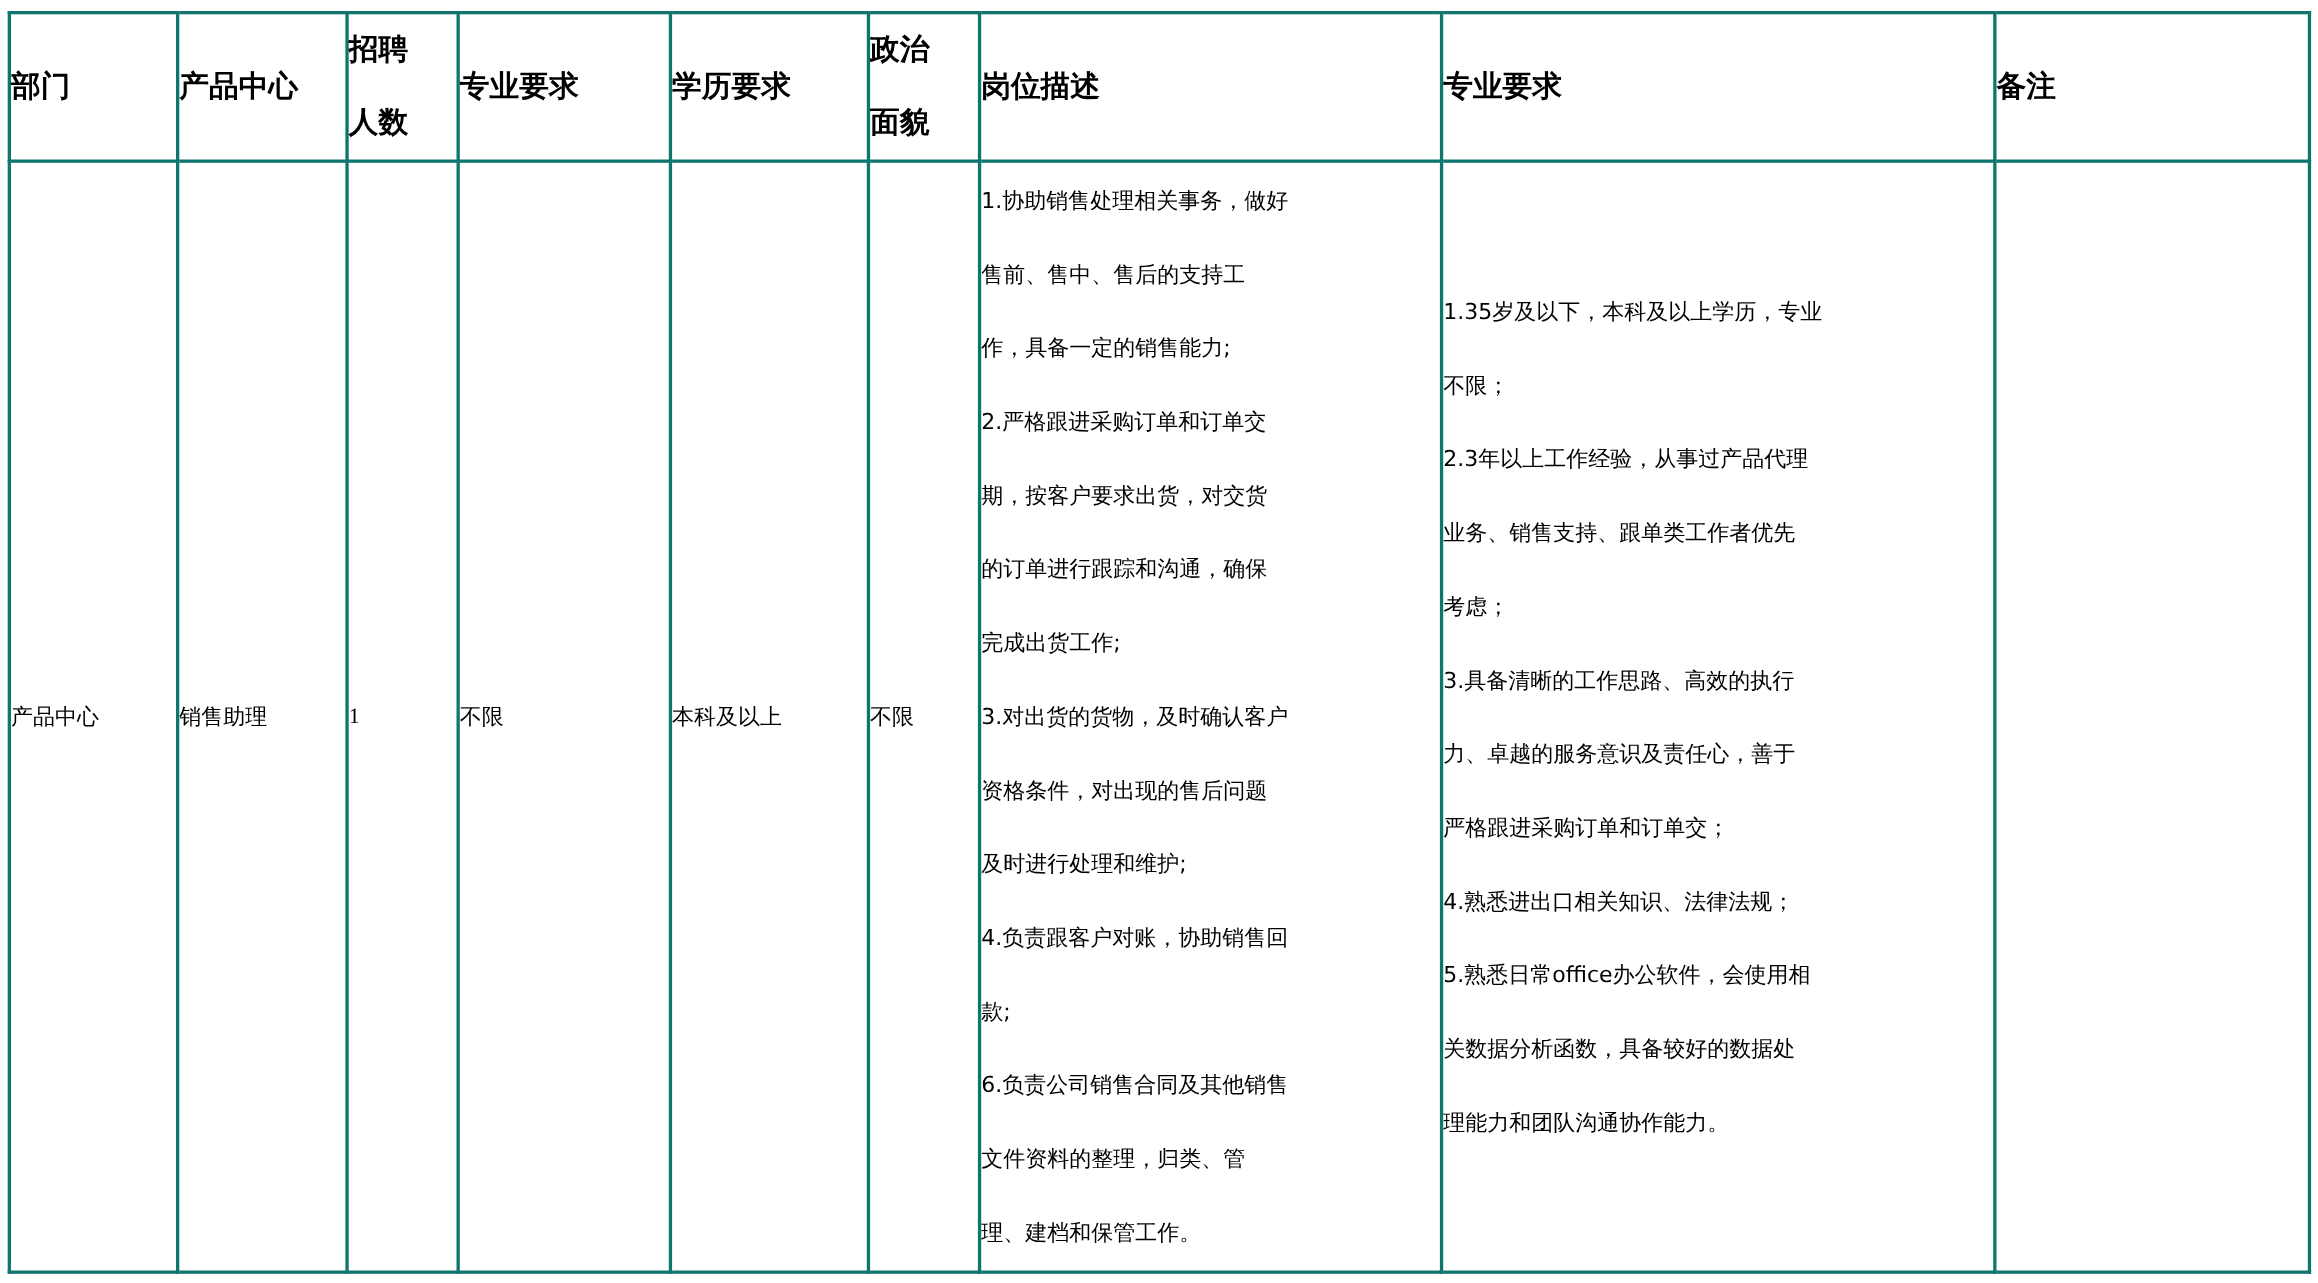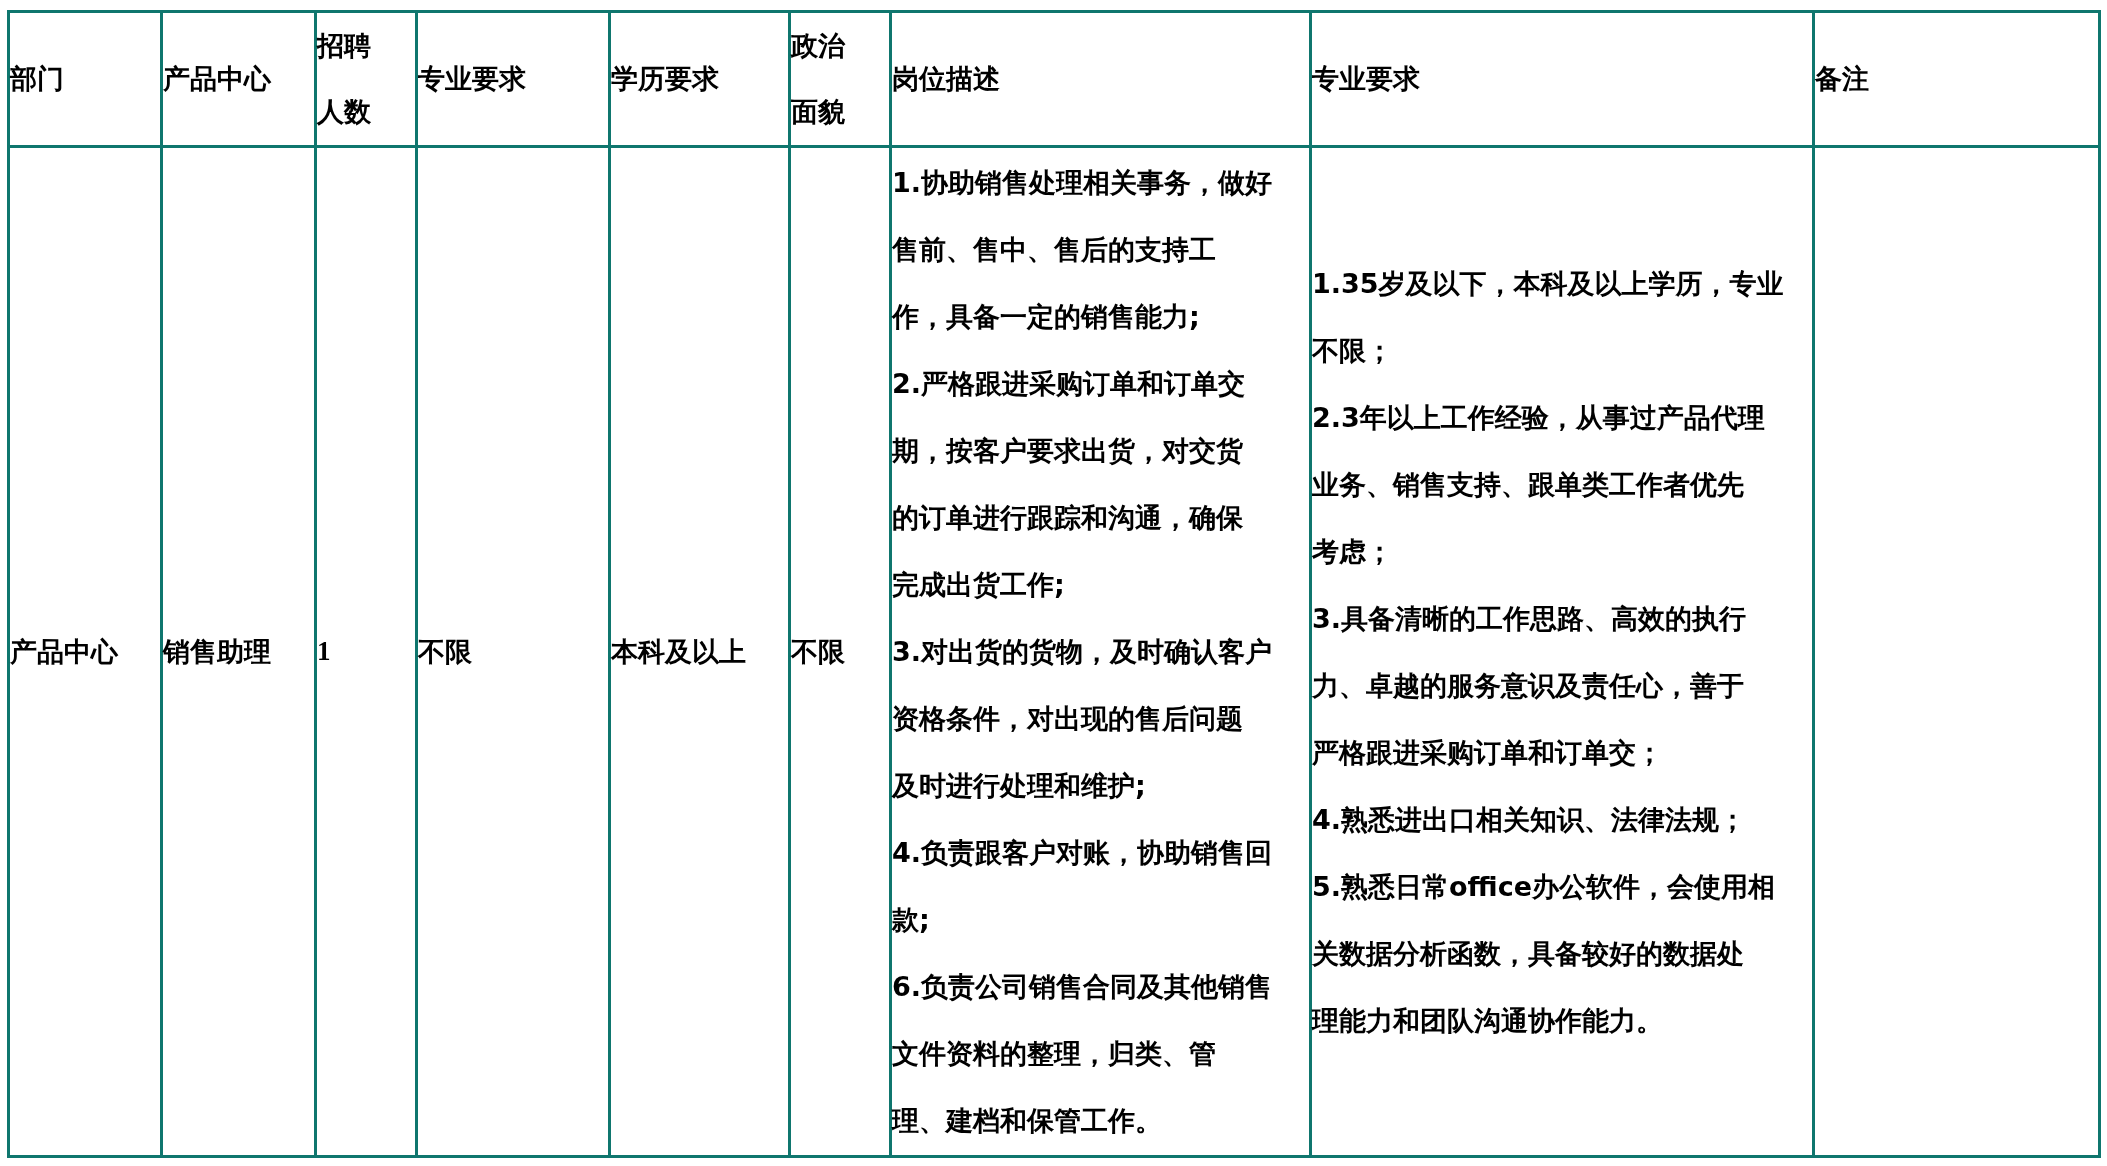--- a/index.html
+++ b/index.html
@@ -10,21 +10,21 @@
     border-collapse: collapse; table-layout: fixed;
     width: 2091px; height: 1148px;
   }
   table.job td, table.job th {
     border: 3px solid #0f766e; padding: 0; text-align: left; vertical-align: middle;
   }
   table.job th {
     height: 132px; font-weight: bold; font-size: 27px; line-height: 66px;
   }
   table.job td {
-    font-size: 27px; line-height: 67px; font-weight: bold;
+    font-size: 20px; line-height: 67px; font-weight: normal;
   }
   .cell-lines span { display: block; white-space: nowrap; }
   .num { font-family: "Liberation Serif", "DejaVu Serif", serif; }
   .desc { padding: 0 10px; }
   .qual { padding: 0 10px; }
 </style>
 </head>
 <body>
 
 <table class="job">

